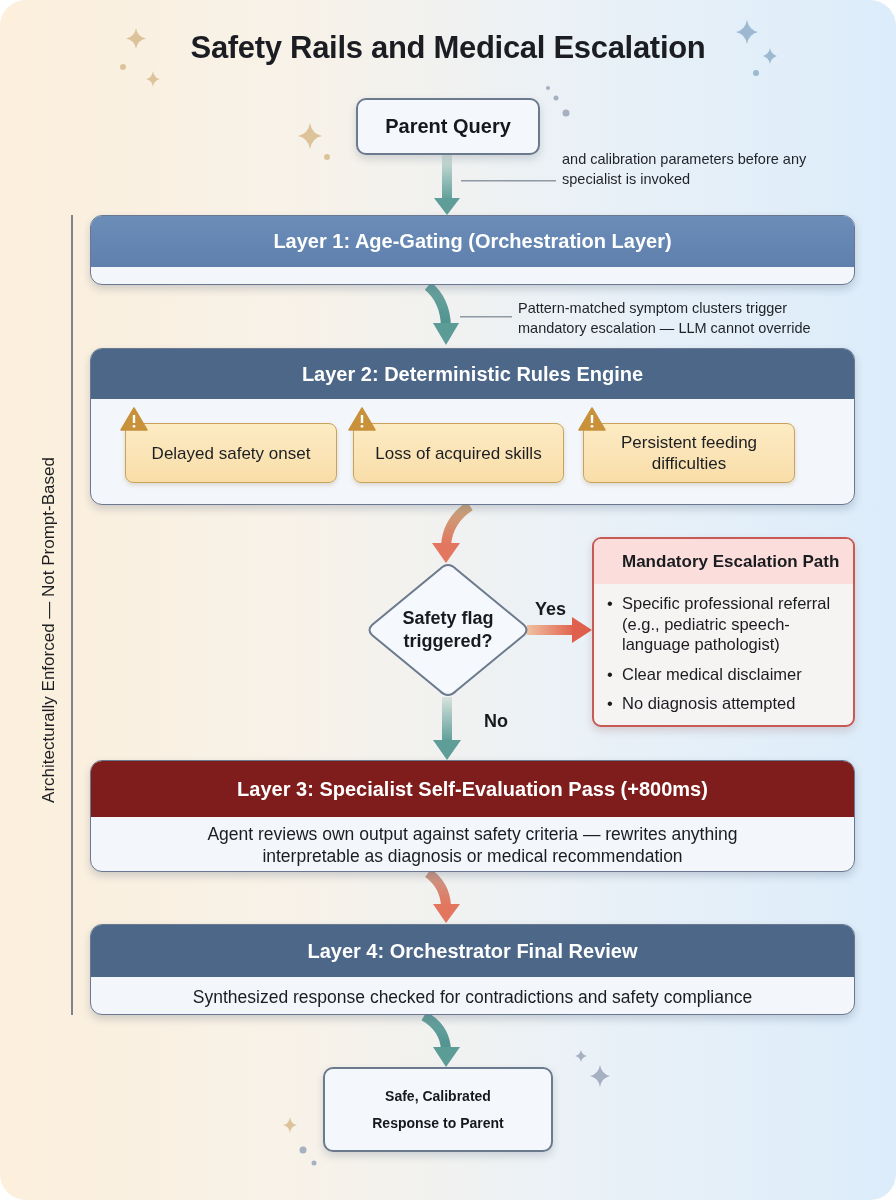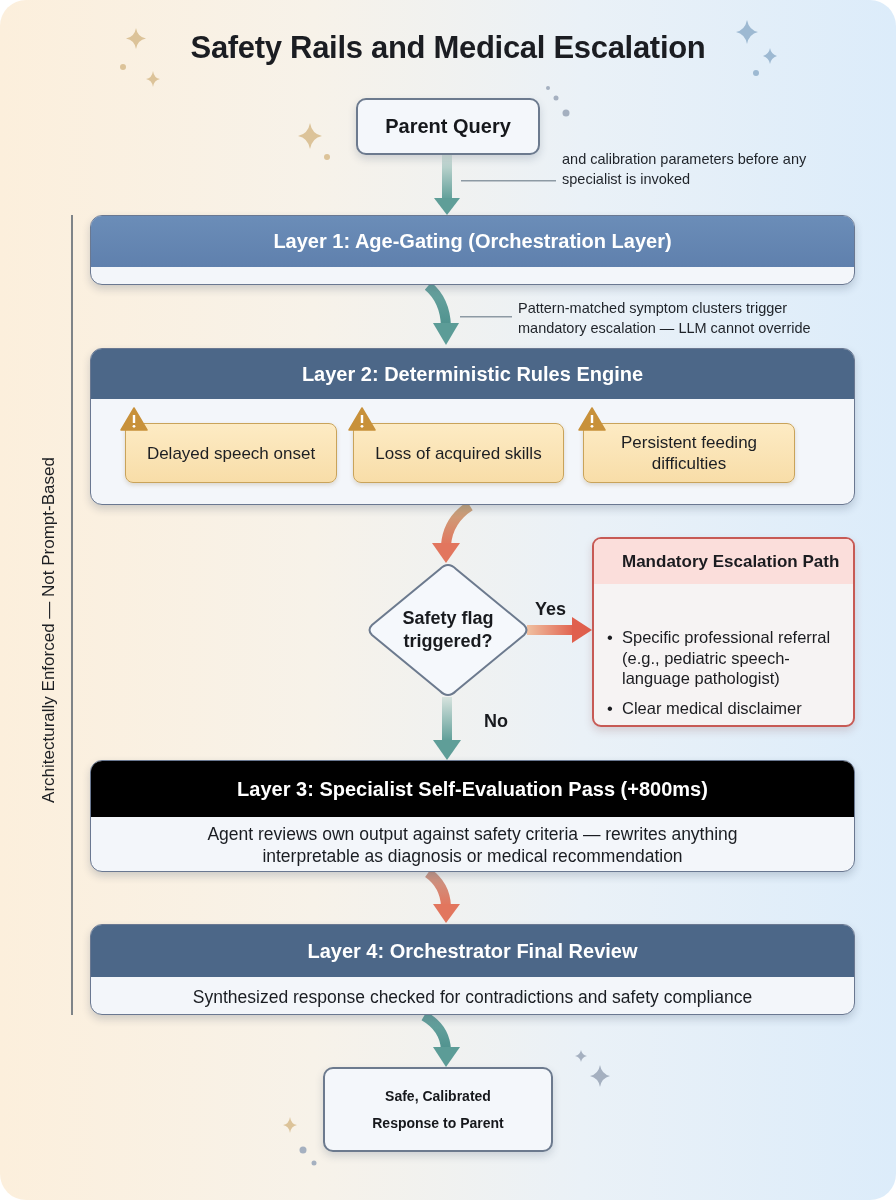--- a/index.html
+++ b/index.html
@@ -49,21 +49,21 @@
     display: flex; align-items: center; justify-content: center;
     text-align: center; color: #1a1d22; font-size: 17.5px; line-height: 22px;
   }
   #layer1 { top: 215px; height: 70px; }
   #layer1 .layer-header { height: 51px; background: linear-gradient(180deg, #6b8db8, #5f80ad); }
   #layer1 .layer-body { height: 19px; }
   #layer2 { top: 348px; height: 157px; }
   #layer2 .layer-header { height: 50px; background: #4c6788; }
   #layer2 .layer-body { height: 107px; position: relative; }
   #layer3 { top: 760px; height: 112px; }
-  #layer3 .layer-header { height: 56px; background: #000000; }
+  #layer3 .layer-header { height: 56px; background: #7f1d1d; }
   #layer3 .layer-body { height: 56px; }
   #layer4 { top: 924px; height: 91px; }
   #layer4 .layer-header { height: 52px; background: #4c6788; }
   #layer4 .layer-body { height: 39px; }
 
   .flag {
     position: absolute; top: 24px; height: 60px;
     background: linear-gradient(180deg, #fdebc4, #f8dda8);
     border: 1.5px solid #c9a35a;
     border-radius: 8px;
@@ -86,21 +86,21 @@
     border: 2px solid #c75a55;
     border-radius: 9px;
     box-shadow: 0 4px 8px rgba(120,50,50,0.18);
     overflow: hidden;
   }
   #escalation-title {
     height: 45px; background: #fbdedb; padding-left: 28px;
     display: flex; align-items: center;
     font-size: 17px; font-weight: 700; color: #1b1c20;
   }
-  #escalation ul { list-style: none; padding: 9px 8px 0 13px; margin-top: 34px; }
+  #escalation ul { list-style: none; padding: 9px 8px 0 13px; }
   #escalation li {
     position: relative; padding-left: 15px;
     font-size: 16.5px; line-height: 20.5px; color: #1b1c20; margin-bottom: 9px;
   }
   #escalation li::before { content: "•"; position: absolute; left: 0; top: 0; }
 
   #side-rule { left: 71px; top: 215px; width: 1.5px; height: 800px; background: #7f8488; }
   #side-label {
     left: 49px; top: 630px; width: 0; height: 0;
   }
@@ -229,21 +229,21 @@
 
   <div id="layer2" class="abs layer">
     <div class="layer-header">Layer 2: Deterministic Rules Engine</div>
     <div class="layer-body">
       <div class="flag" style="left:34px; width:212px;">
         <svg class="warn-icon" viewBox="0 0 28 24">
           <path d="M14 1 L27 23 L1 23 Z" fill="#c8913a" stroke="#c8913a" stroke-width="1.5" stroke-linejoin="round"></path>
           <rect x="12.8" y="8" width="2.4" height="8" fill="#fff"></rect>
           <circle cx="14" cy="19.3" r="1.4" fill="#fff"></circle>
         </svg>
-        <span>Delayed speech onset</span>
+        <span>Delayed safety onset</span>
       </div>
       <div class="flag" style="left:262px; width:211px;">
         <svg class="warn-icon" viewBox="0 0 28 24">
           <path d="M14 1 L27 23 L1 23 Z" fill="#c8913a" stroke="#c8913a" stroke-width="1.5" stroke-linejoin="round"></path>
           <rect x="12.8" y="8" width="2.4" height="8" fill="#fff"></rect>
           <circle cx="14" cy="19.3" r="1.4" fill="#fff"></circle>
         </svg>
         <span>Loss of acquired skills</span>
       </div>
       <div class="flag" style="left:492px; width:212px; padding:0 4px;">

